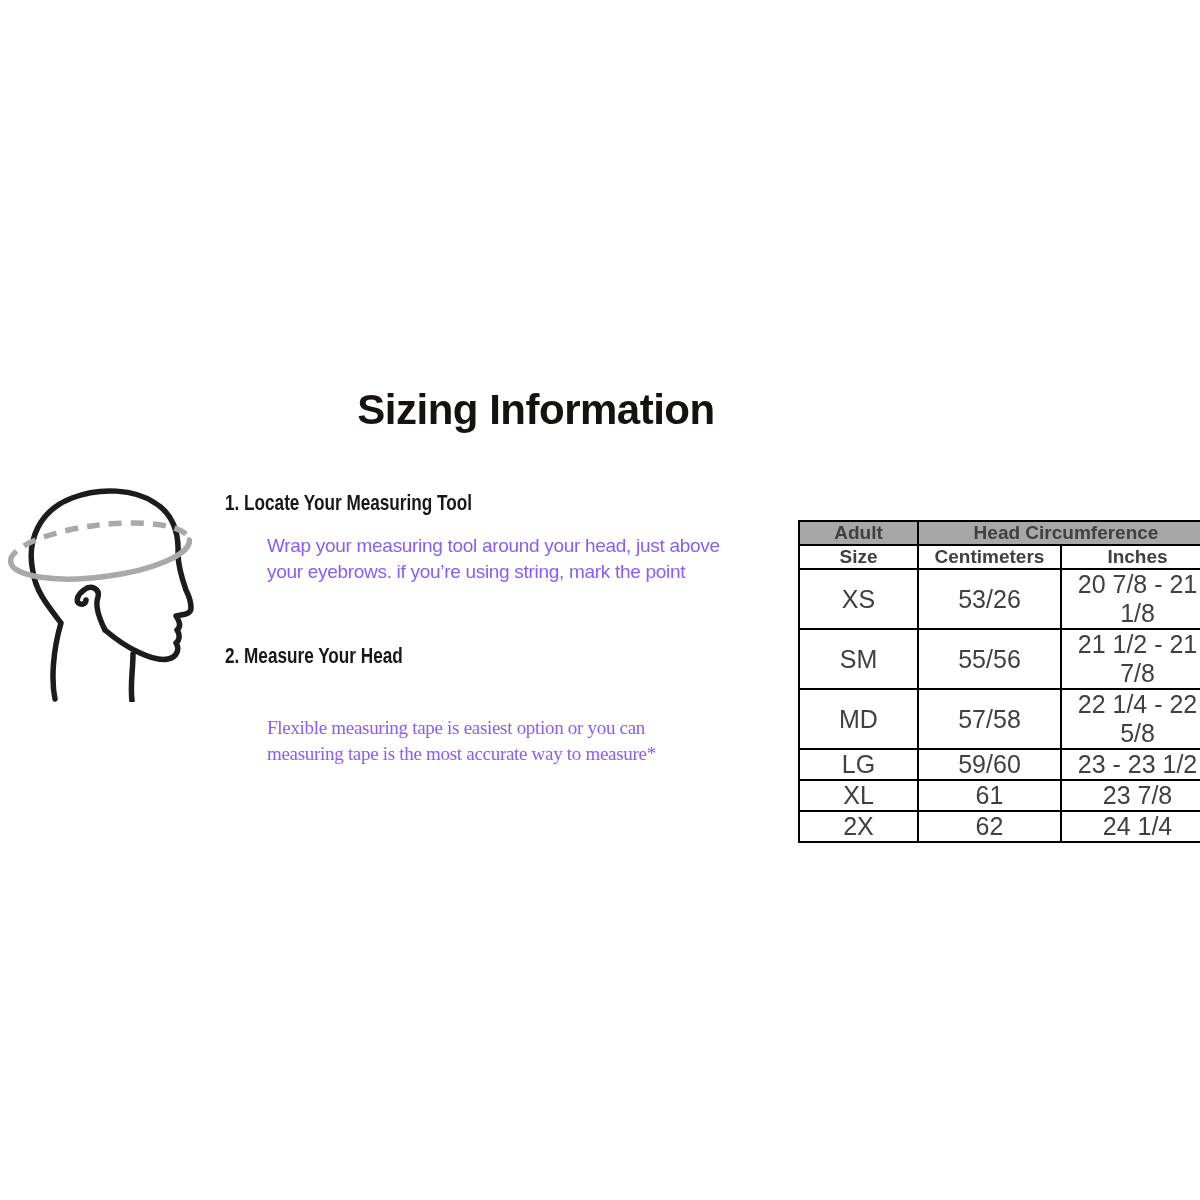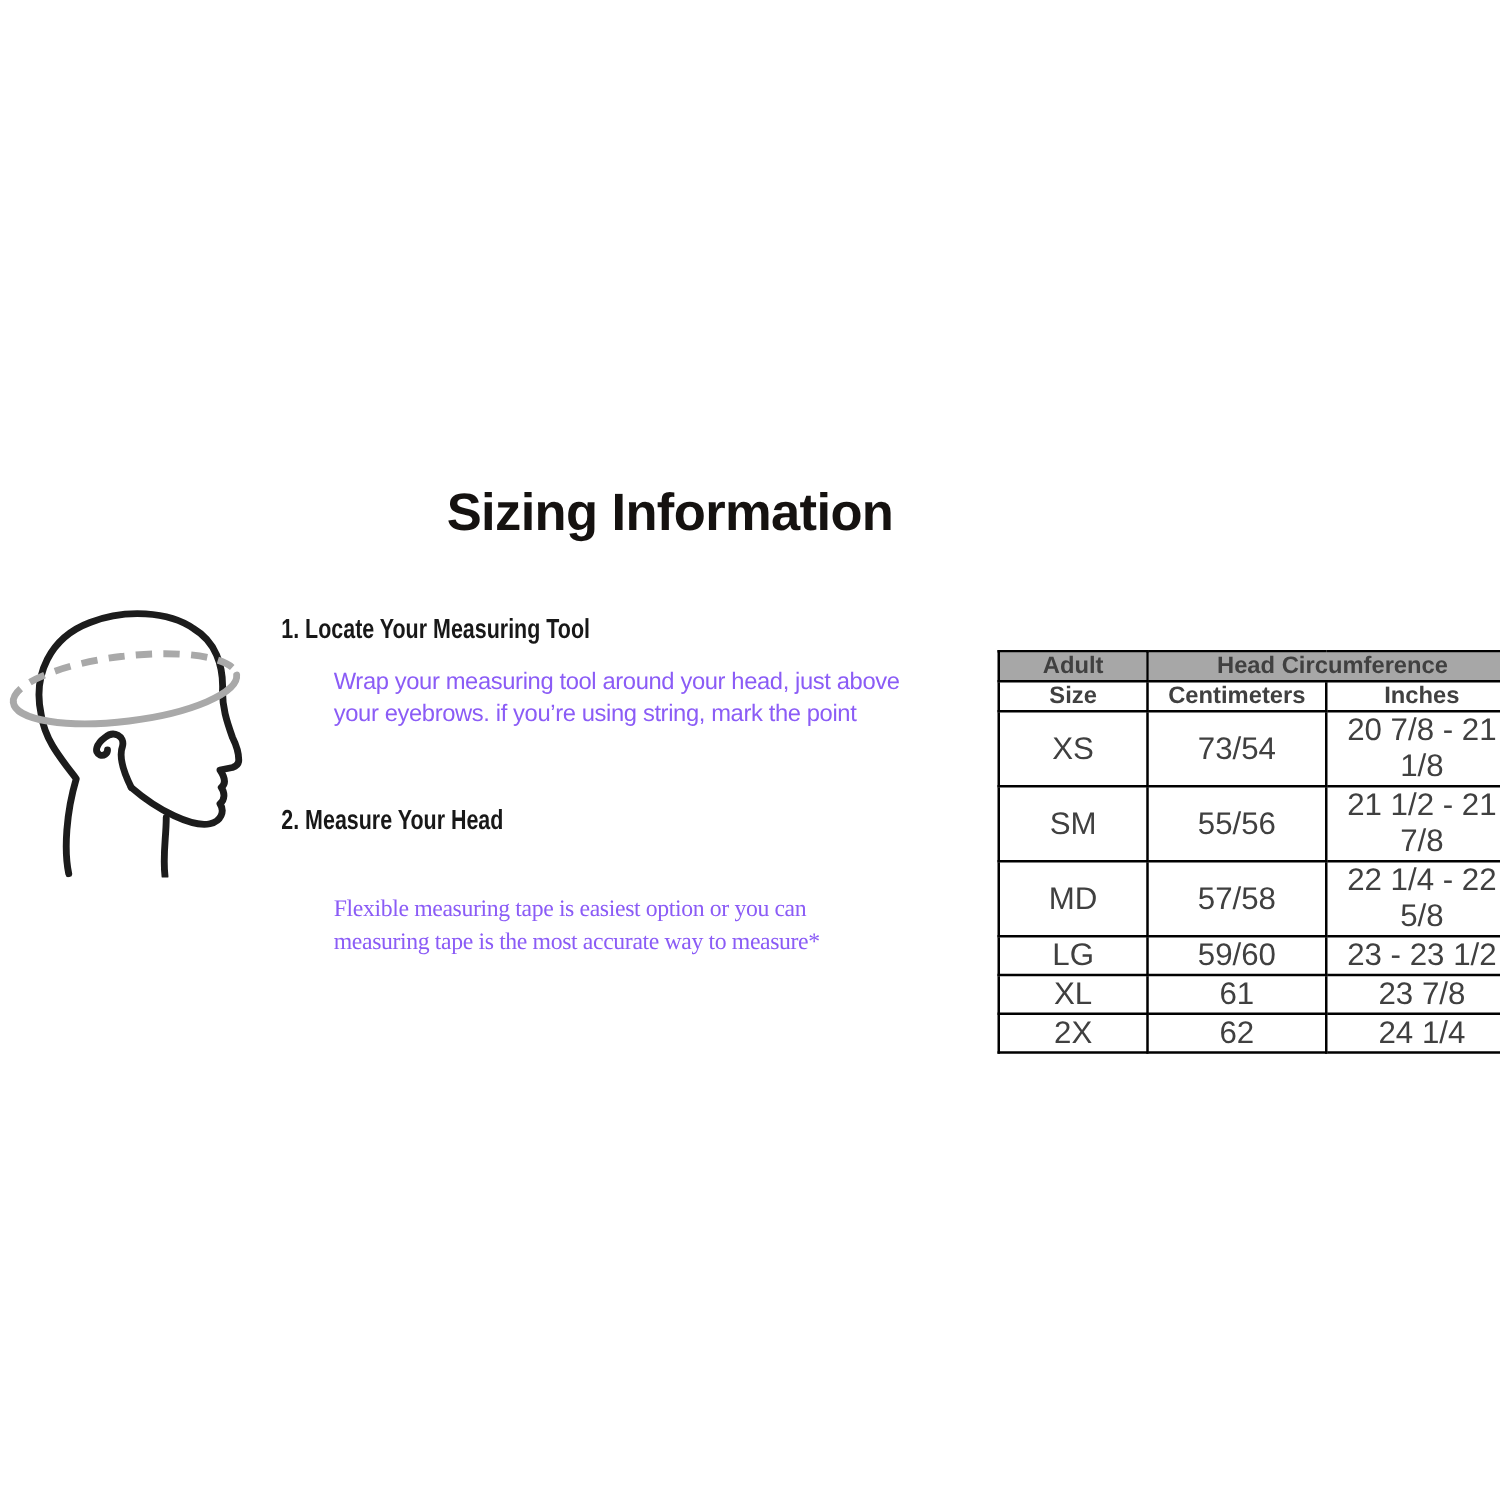--- a/index.html
+++ b/index.html
@@ -151,21 +151,21 @@
       </tr>
       <tr class="cols-row">
         <th>Size</th>
         <th>Centimeters</th>
         <th>Inches</th>
       </tr>
     </thead>
     <tbody>
       <tr>
         <td>XS</td>
-        <td>73/54</td>
+        <td>53/26</td>
         <td>20 7/8 - 21 1/8</td>
       </tr>
       <tr>
         <td>SM</td>
         <td>55/56</td>
         <td>21 1/2 - 21 7/8</td>
       </tr>
       <tr>
         <td>MD</td>
         <td>57/58</td>

